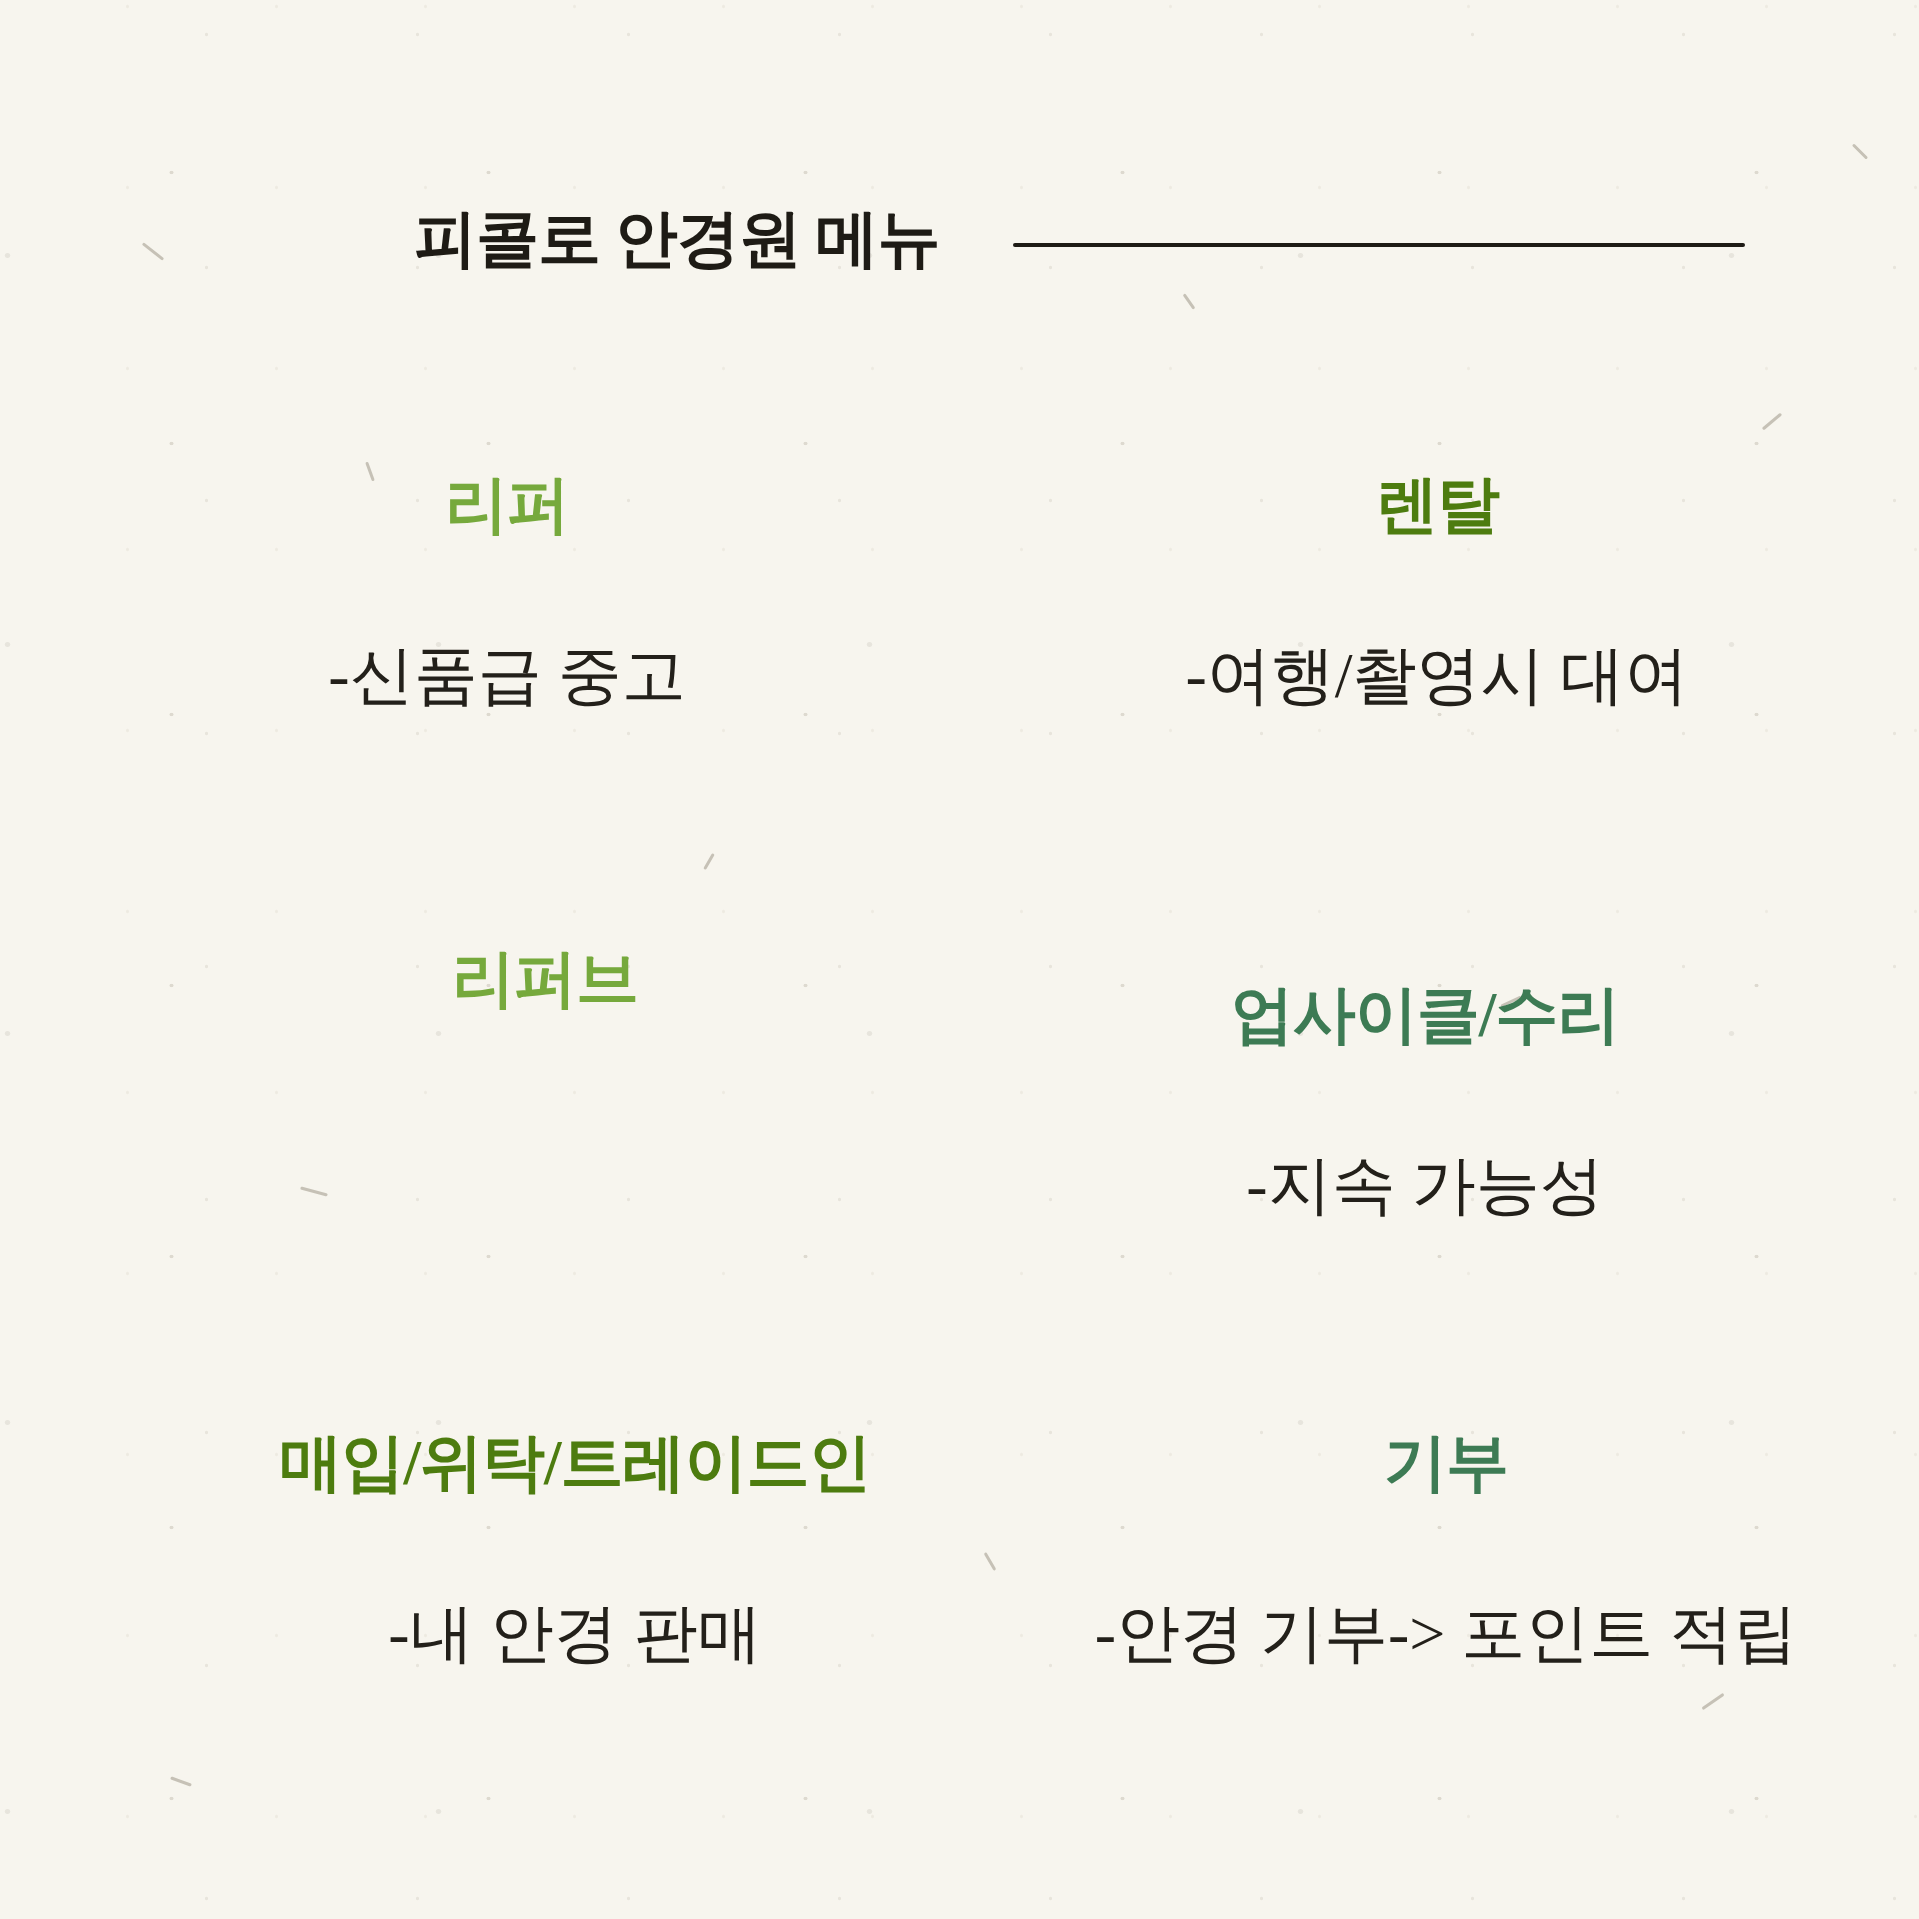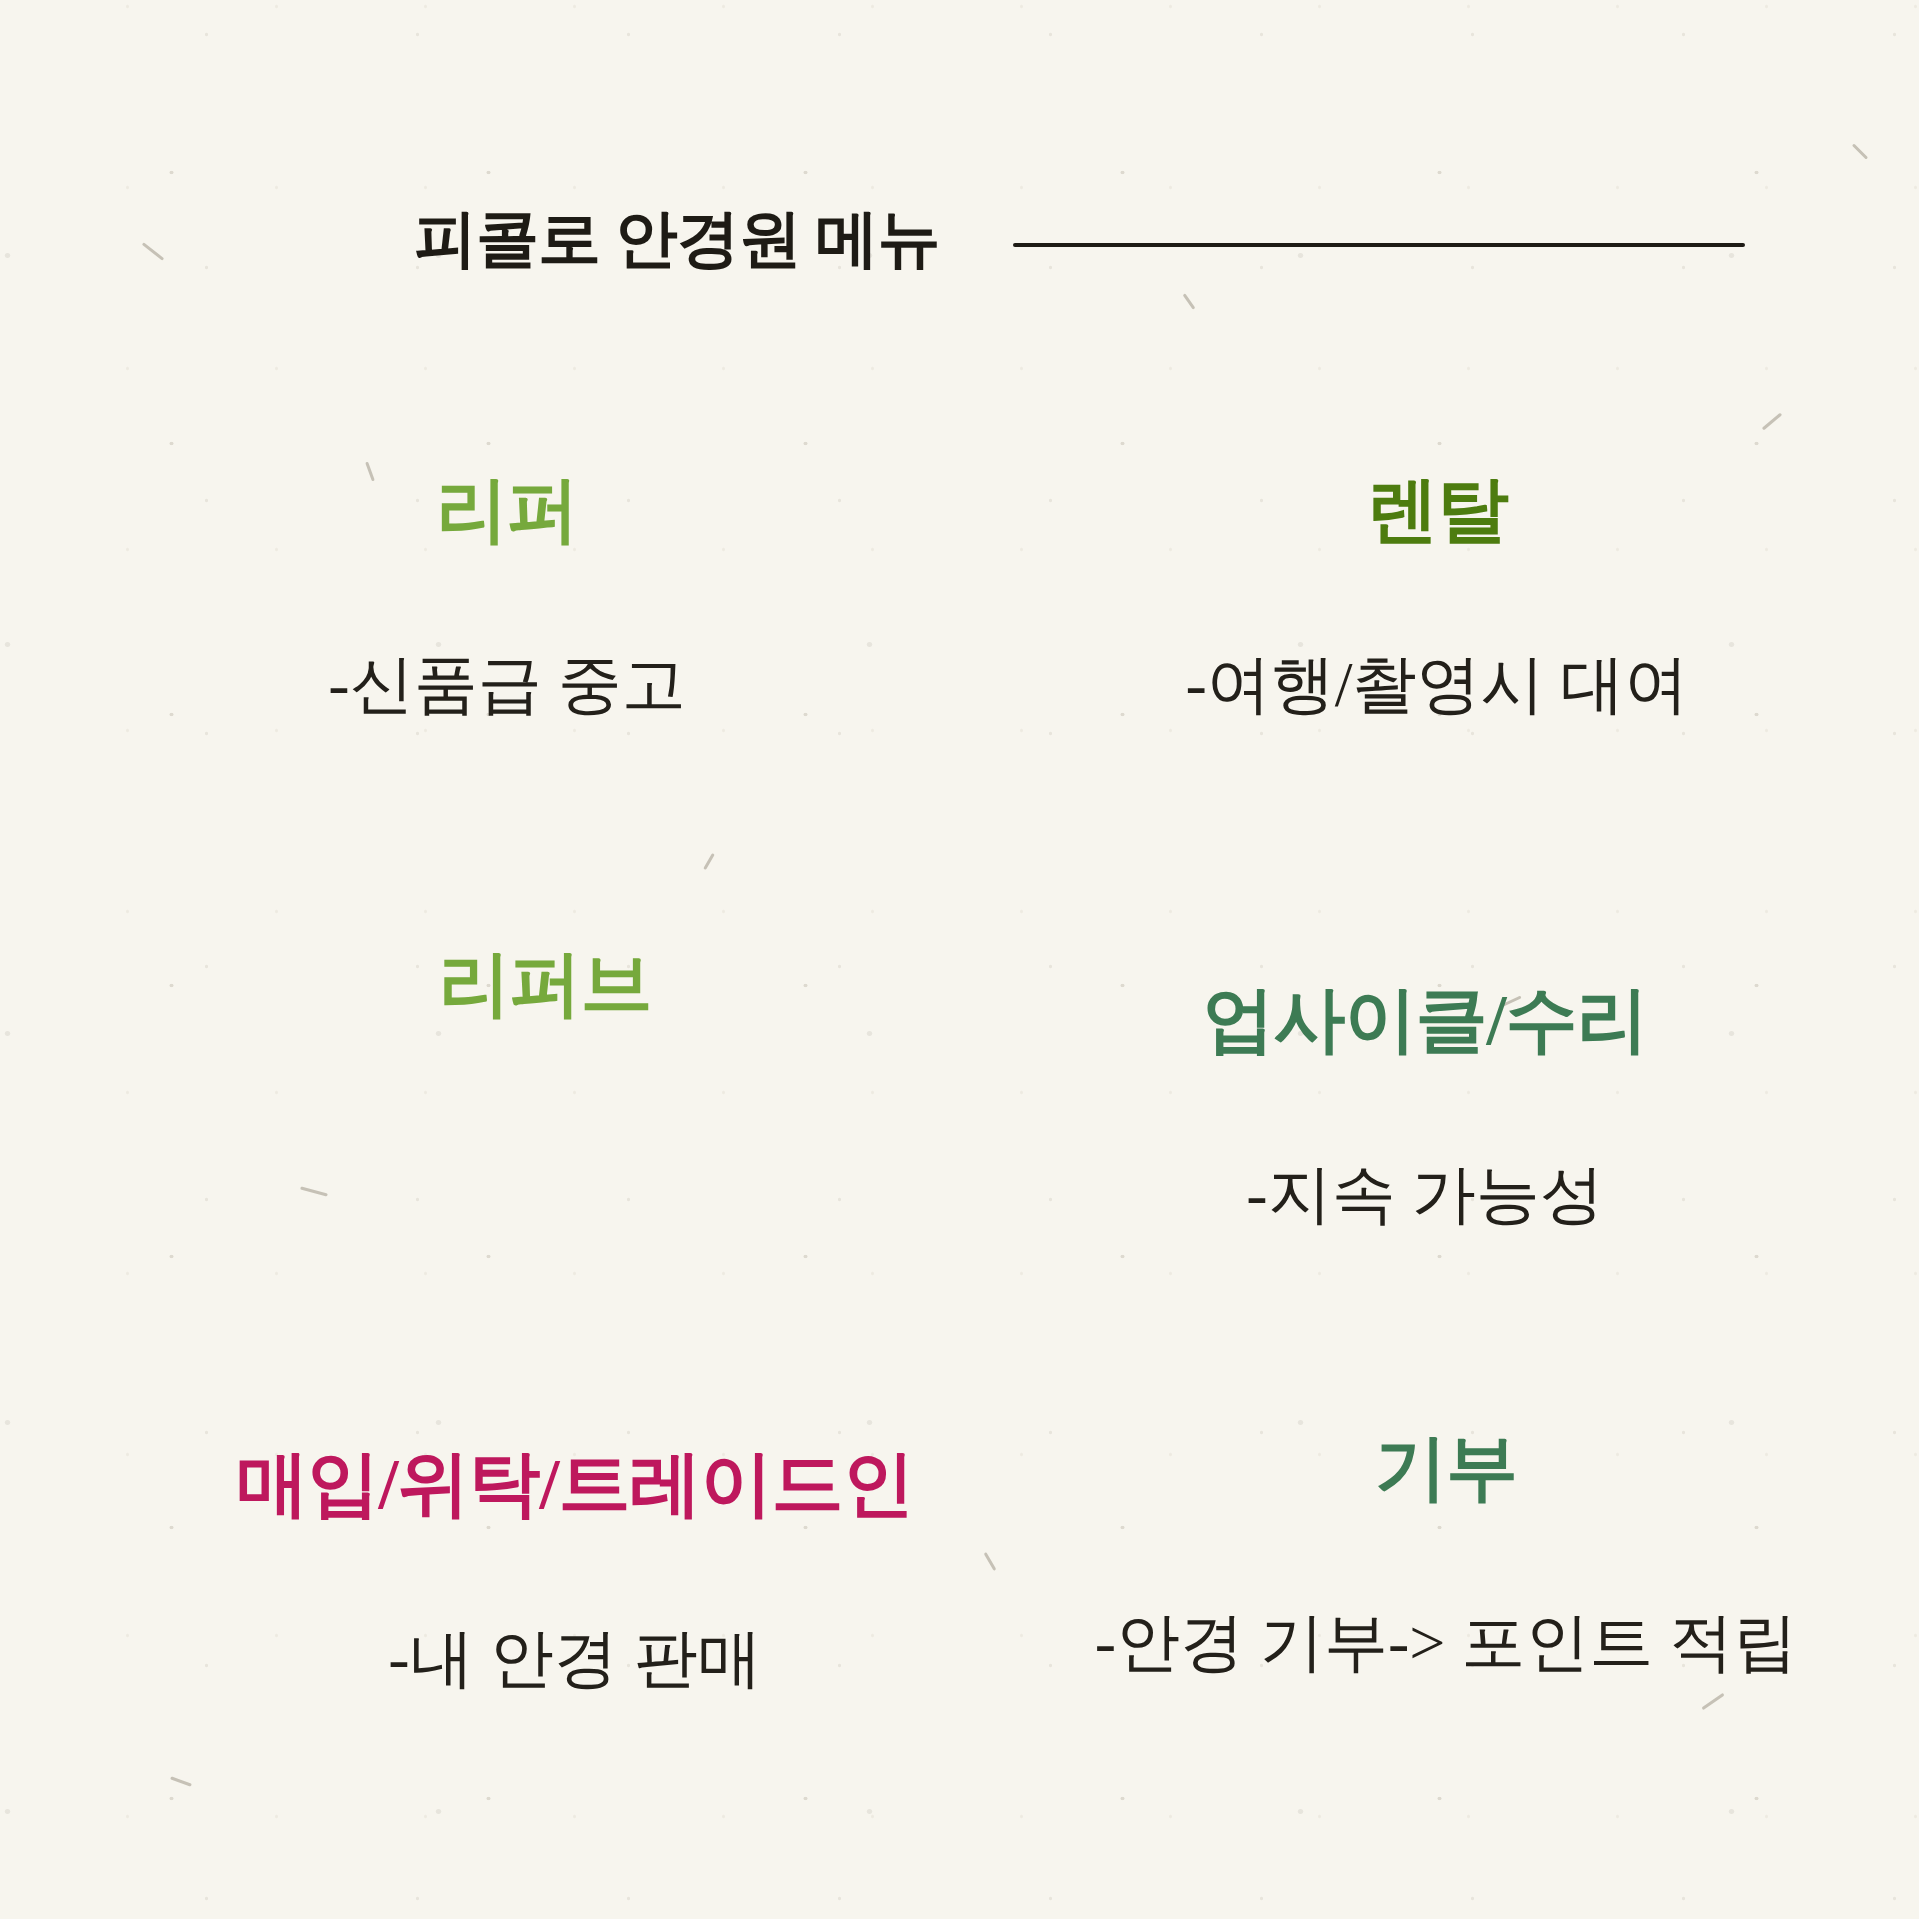--- a/index.html
+++ b/index.html
@@ -41,21 +41,21 @@
     width: 732px; height: 4px;
     background: #1e1b15;
     border-radius: 2px;
   }
   .menu-cell {
     position: absolute;
     width: 960px;
     text-align: center;
   }
   .menu-heading {
-    font-size: 72px;
+    font-size: 63px;
     line-height: 1.06;
     font-weight: 700;
     white-space: nowrap;
     letter-spacing: -1px;
   }
   .menu-desc {
     margin-top: 103px;
     font-size: 64px;
     line-height: 1.05;
     font-weight: 400;
@@ -100,20 +100,20 @@
 <div class="menu-cell cell-2">
   <div class="menu-heading" style="color: rgb(118, 169, 60);">리퍼브</div>
 </div>
 
 <div class="menu-cell cell-3">
   <div class="menu-heading" style="color: rgb(61, 123, 84); margin-top: 36px;">업사이클/수리</div>
   <div class="menu-desc">-지속 가능성</div>
 </div>
 
 <div class="menu-cell cell-4">
-  <div class="menu-heading" style="color: #be185d; margin-top: 16px;">매입/위탁/트레이드인</div>
+  <div class="menu-heading" style="color: #4d7c0f;">매입/위탁/트레이드인</div>
   <div class="menu-desc">-내 안경 판매</div>
 </div>
 
 <div class="menu-cell cell-5">
   <div class="menu-heading" style="color: rgb(61, 123, 84);">기부</div>
   <div class="menu-desc">-안경 기부-&gt; 포인트 적립</div>
 </div>
 
 </body></html>

